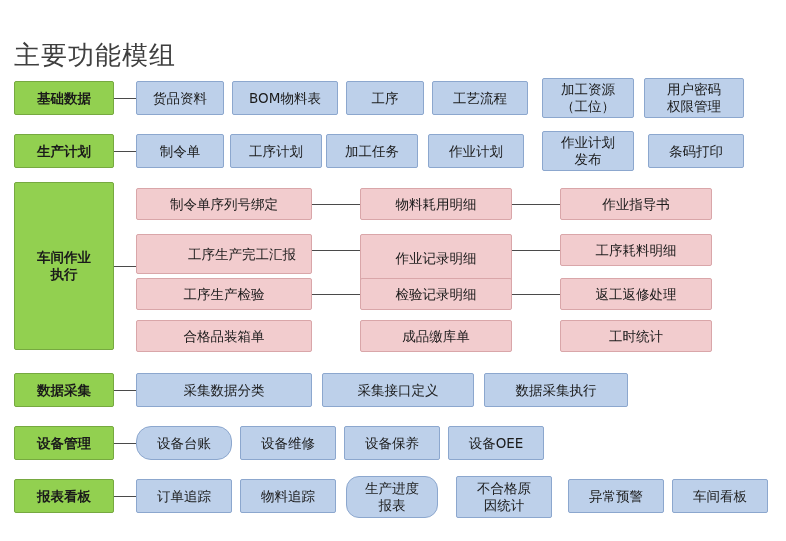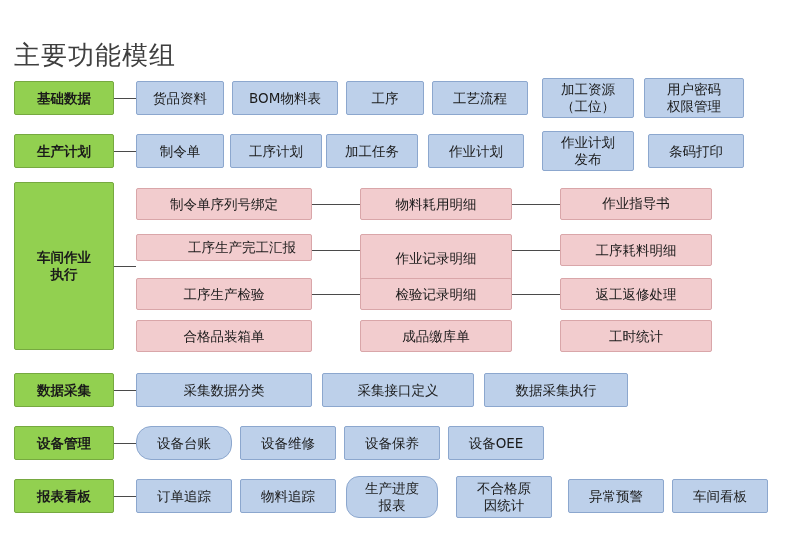--- a/index.html
+++ b/index.html
@@ -87,23 +87,23 @@
 <div class="node blue" style="left:648px; top:134px; width:96px; height:34px;">条码打印</div>
 
 <div class="node green" style="left:14px; top:182px; width:100px; height:168px;">车间作业
 执行</div>
 <div class="connector h-line" style="left:114px; top:266px; width:22px;"></div>
 
 <div class="node pink" style="left:136px; top:188px; width:176px; height:32px;">制令单序列号绑定</div>
 <div class="connector h-line" style="left:312px; top:204px; width:48px;"></div>
 <div class="node pink" style="left:360px; top:188px; width:152px; height:32px;">物料耗用明细</div>
 <div class="connector h-line" style="left:512px; top:204px; width:48px;"></div>
-<div class="node pink" style="left:560px; top:188px; width:152px; height:32px;font-family:Liberation Serif, serif;">作业指导书</div>
+<div class="node pink" style="left:560px; top:188px; width:152px; height:32px;">作业指导书</div>
 
-<div class="node pink" style="left:136px; top:234px; width:176px; height:27px;padding-left:40px;">工序生产完工汇报</div>
+<div class="node pink" style="left:136px; top:234px; width:176px; height:40px;padding-left:40px;">工序生产完工汇报</div>
 <div class="connector h-line" style="left:312px; top:250px; width:48px;"></div>
 <div class="node pink" style="left:360px; top:234px; width:152px; height:48px;">作业记录明细</div>
 <div class="connector h-line" style="left:512px; top:250px; width:48px;"></div>
 <div class="node pink" style="left:560px; top:234px; width:152px; height:32px;">工序耗料明细</div>
 
 <div class="node pink" style="left:136px; top:278px; width:176px; height:32px;">工序生产检验</div>
 <div class="connector h-line" style="left:312px; top:294px; width:48px;"></div>
 <div class="node pink" style="left:360px; top:278px; width:152px; height:32px;">检验记录明细</div>
 <div class="connector h-line" style="left:512px; top:294px; width:48px;"></div>
 <div class="node pink" style="left:560px; top:278px; width:152px; height:32px;">返工返修处理</div>

